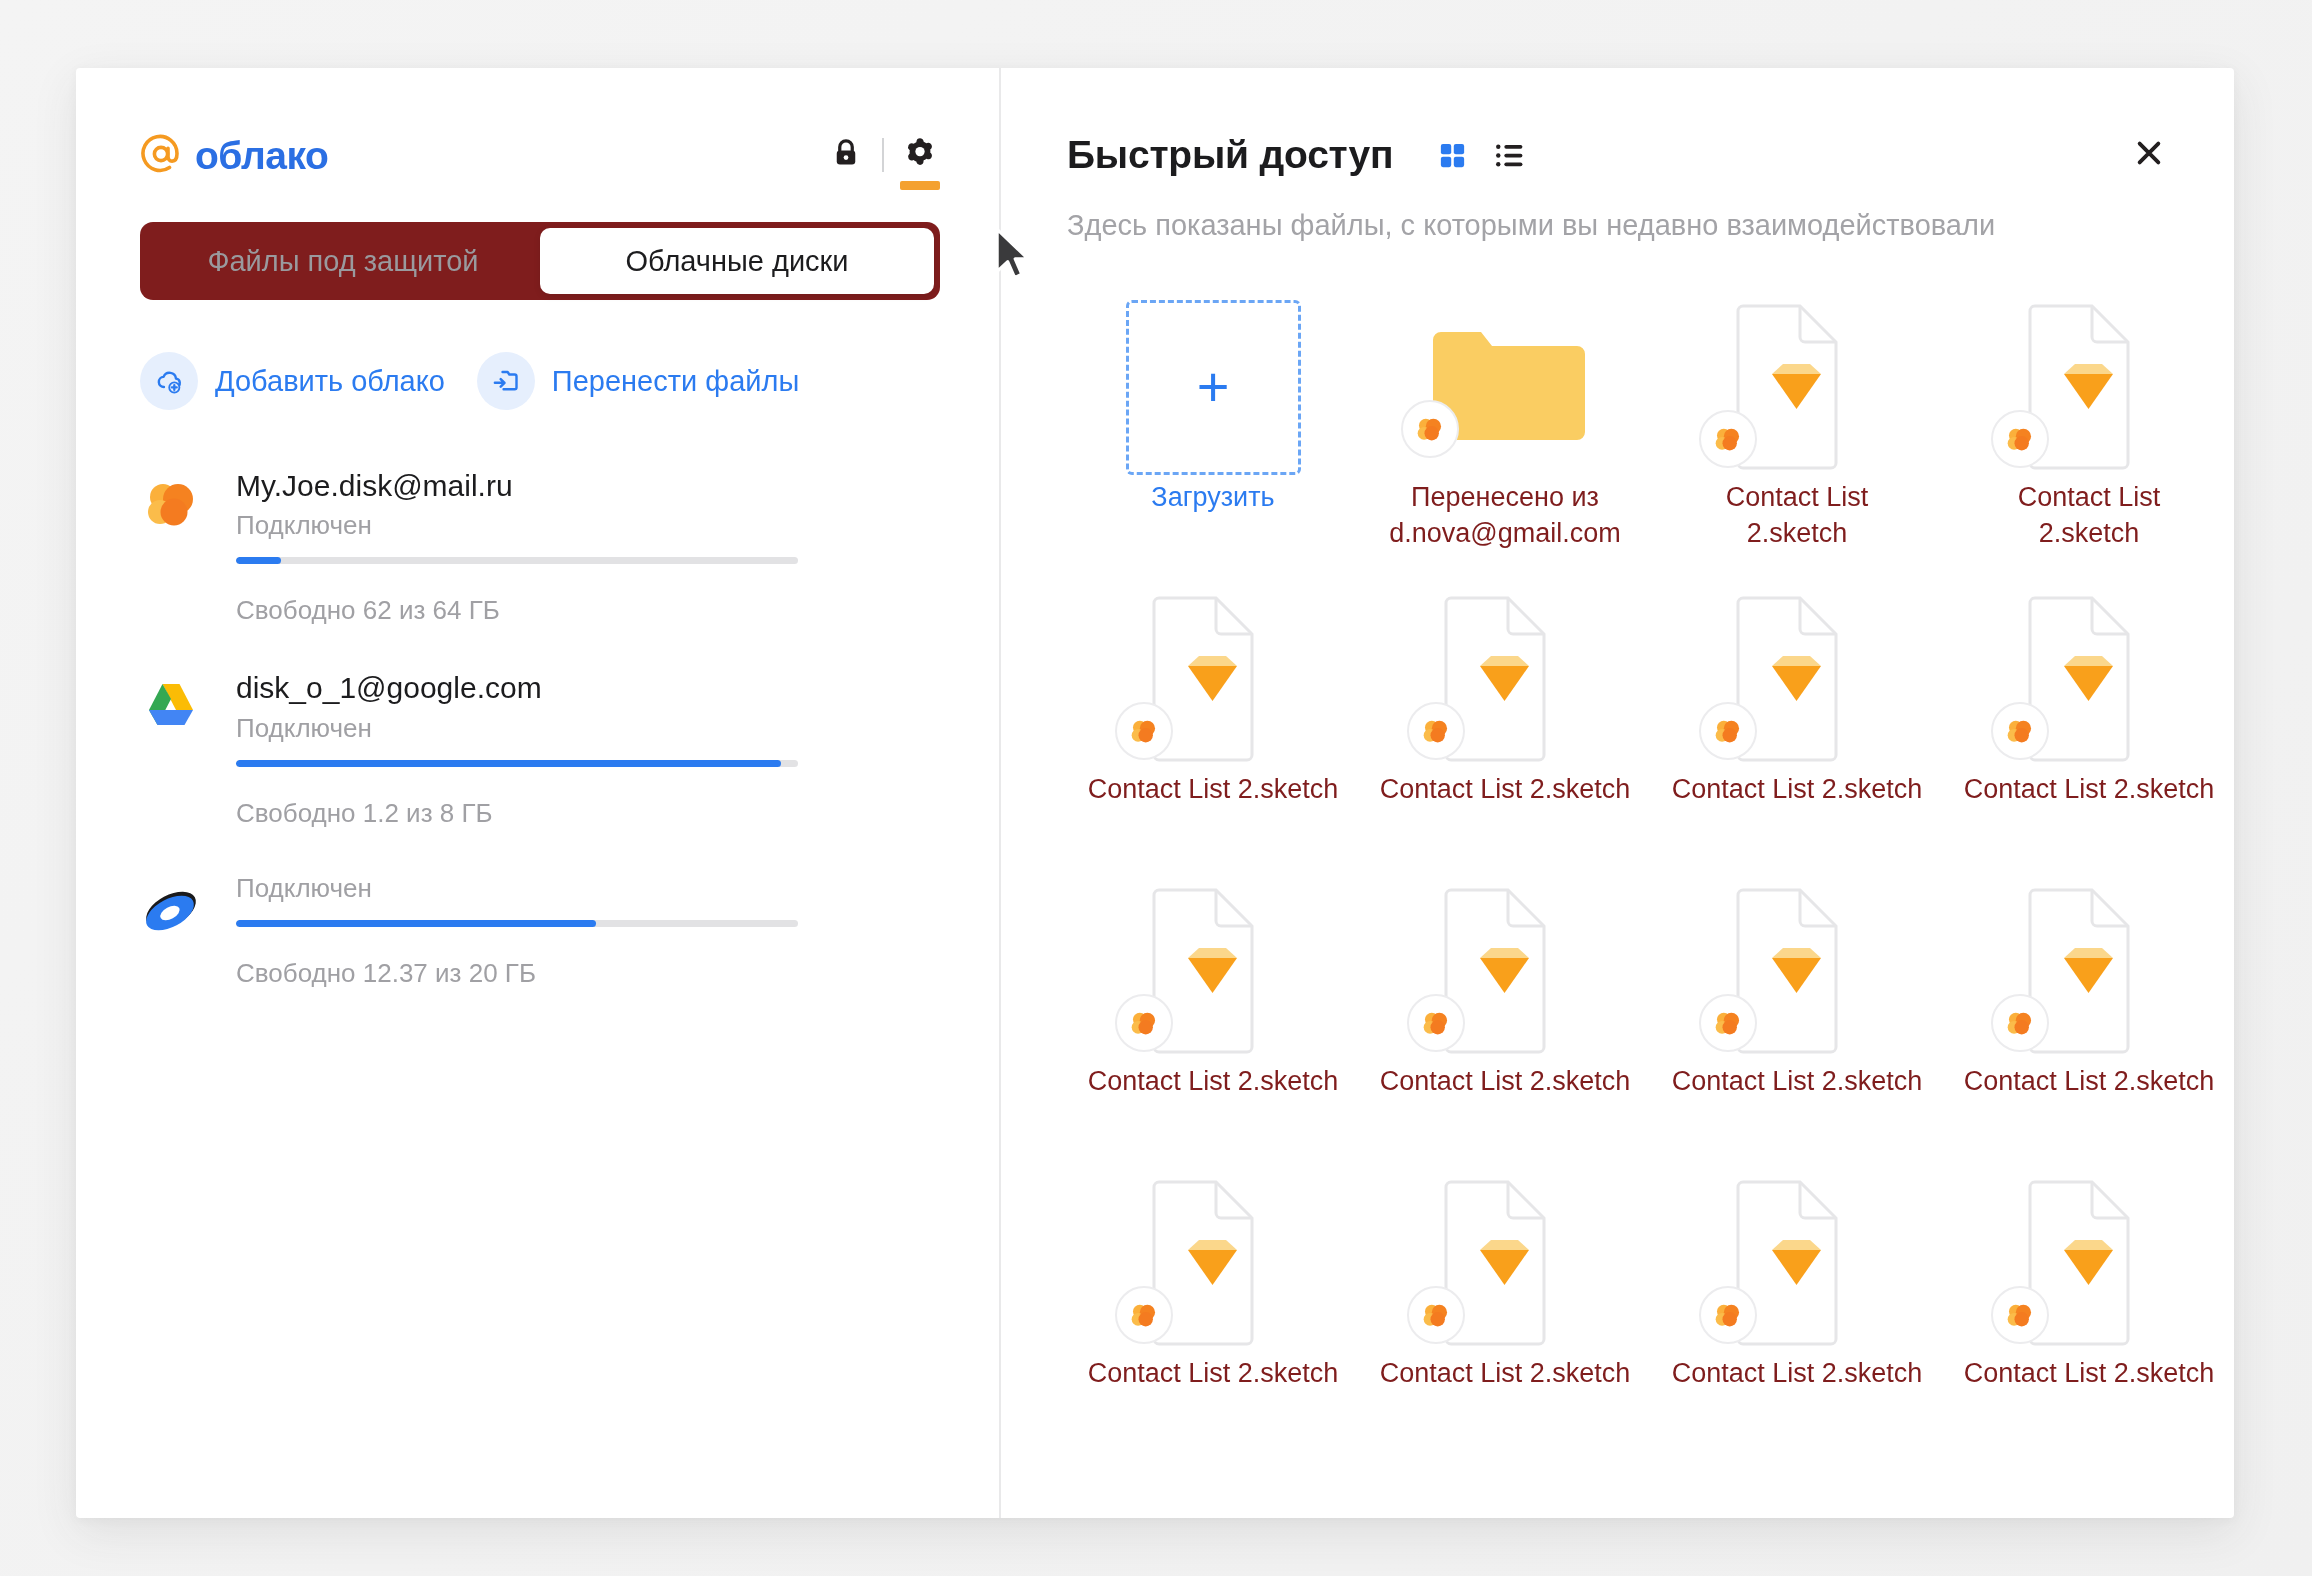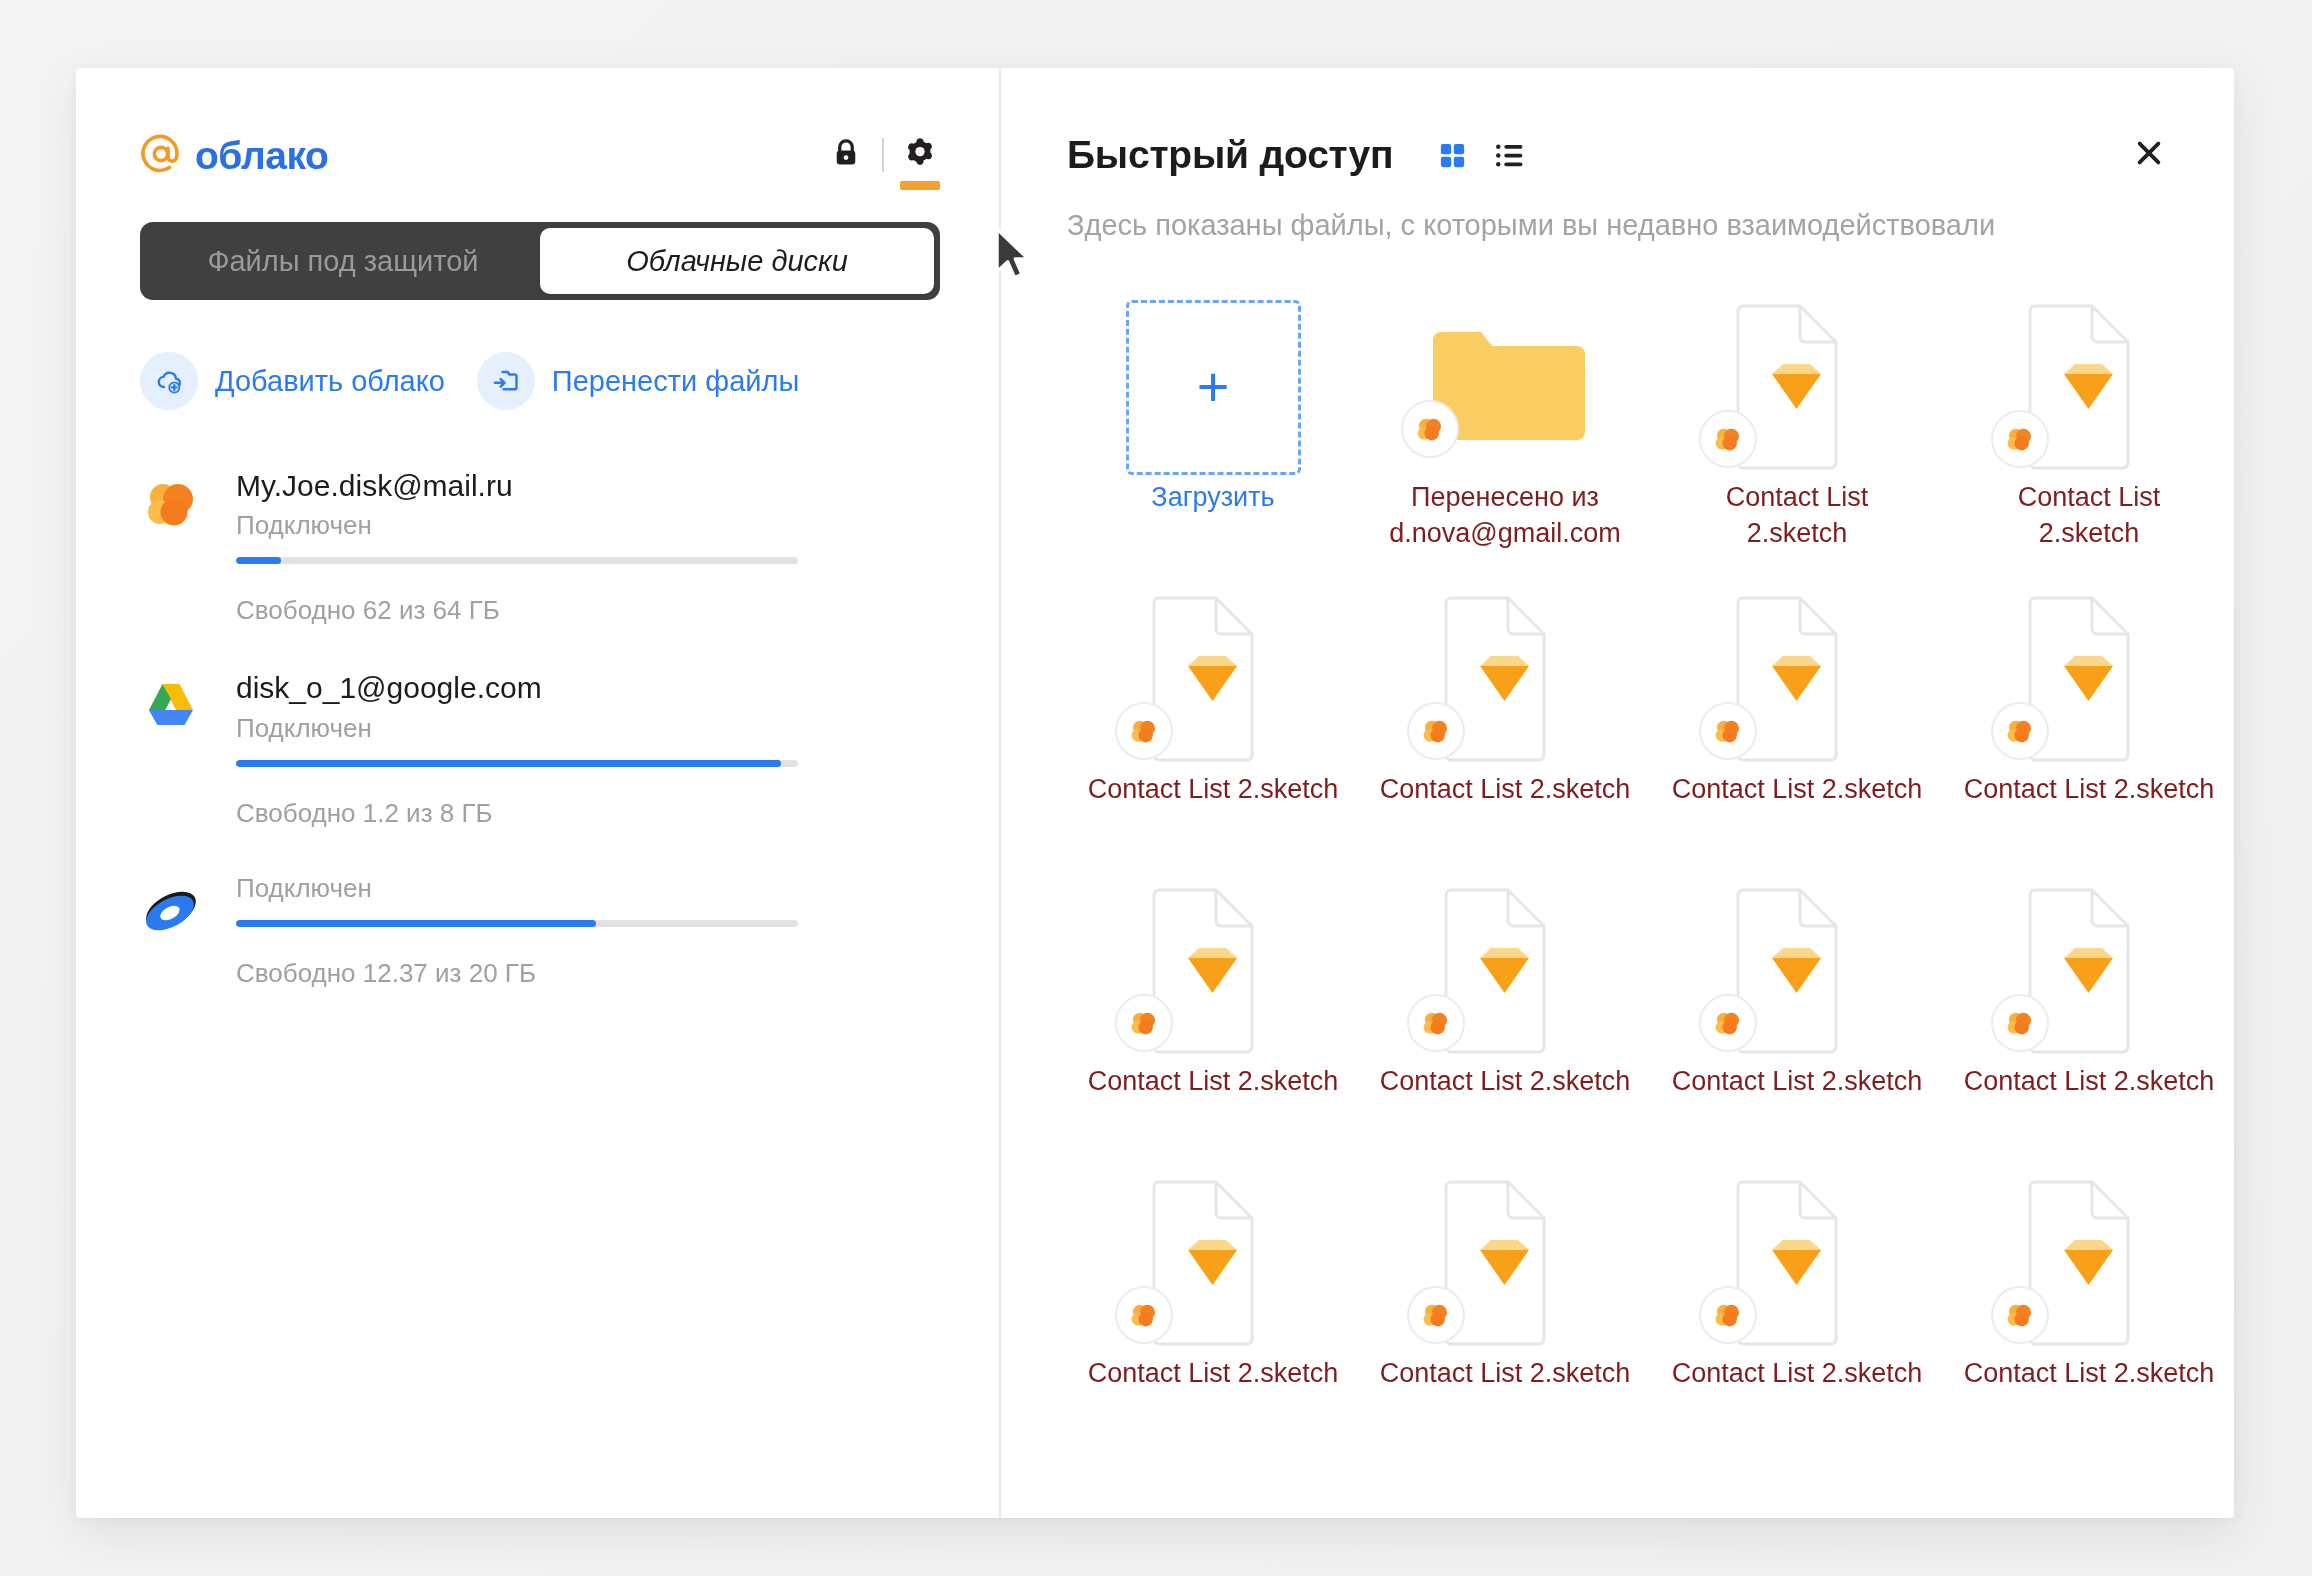--- a/index.html
+++ b/index.html
@@ -76,42 +76,41 @@
     left: 918px; top: 160px;
     width: 40px; height: 56px;
     pointer-events: none;
     z-index: 40;
   }
 
   
   .tabs {
     margin-top: 30px;
     width: 800px; height: 78px;
-    background: #404040;
+    background: #7f1d1d;
     border-radius: 13px;
     display: flex;
     align-items: center;
     padding: 6px;
     position: relative;
   }
   .tab {
     flex: 1;
     height: 66px;
     display: flex; align-items: center; justify-content: center;
     font-size: 29px;
     color: #9a9a9e;
     border-radius: 10px;
     cursor: pointer;
     white-space: nowrap;
   }
   .tab.active {
     background: #ffffff;
     color: #1c1c1e;
     box-shadow: 0 2px 7px rgba(0,0,0,0.10);
-    font-style: italic;
   }
 
   
   .actions {
     margin-top: 52px;
     display: flex;
     gap: 32px;
   }
   .action-btn {
     display: flex; align-items: center; gap: 17px;

